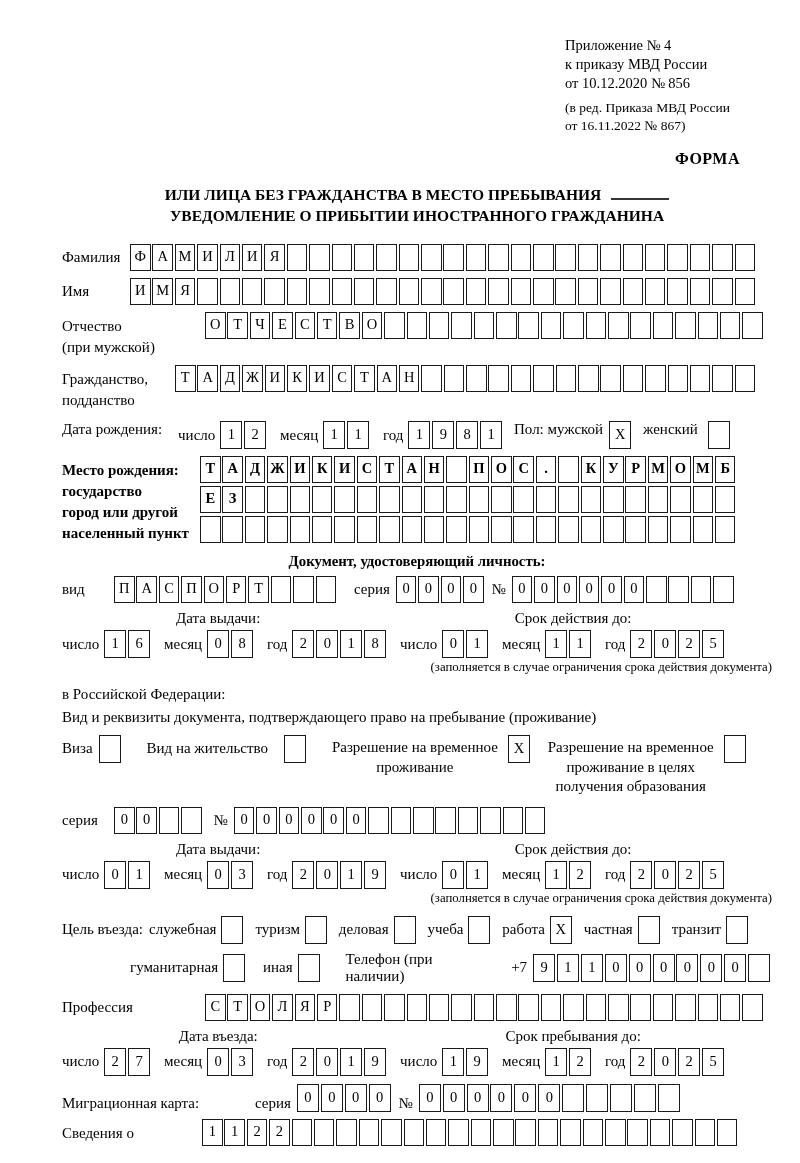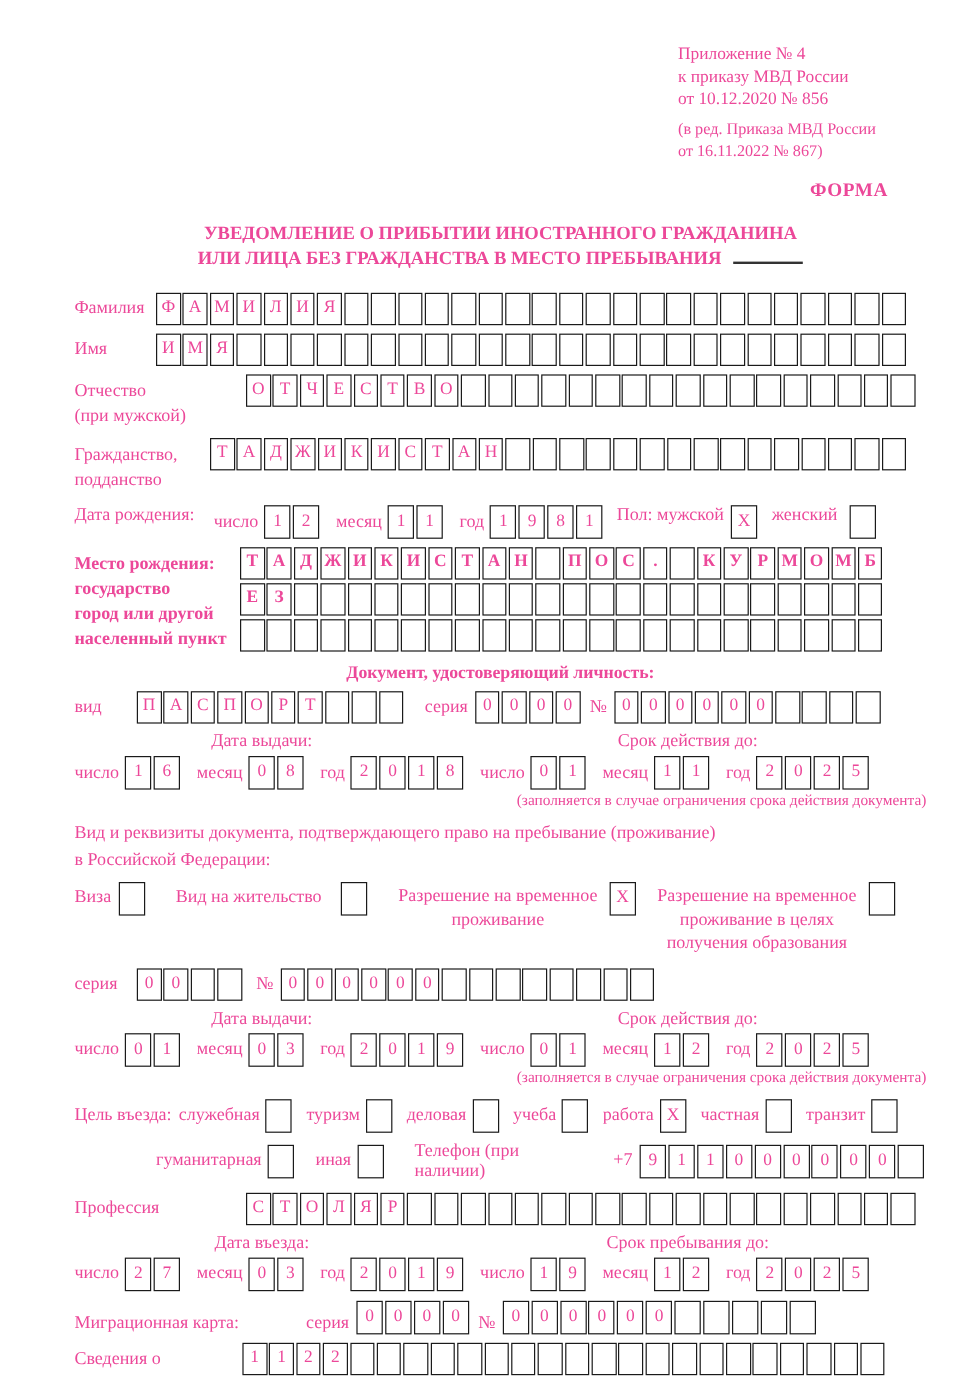--- a/index.html
+++ b/index.html
@@ -1,21 +1,21 @@
 <!DOCTYPE html>
 <html><head>
 <meta charset="utf-8">
 <style>
   html,body{margin:0;padding:0;background:#ffffff;}
   .page{
     position:relative;
     width:800px;height:1163px;
     box-sizing:border-box;
     padding:36px 28px 10px 62px;
-    background:#fff;color:#ec4899;
+    background:#fff;color:#000000;
     font-family:"Liberation Serif","DejaVu Serif",serif;
     font-size:15px;overflow:hidden;
   }
   
   .appendix{margin-left:503px;line-height:19px;font-size:14.5px;}
   .appendix .edition{margin-top:6px;font-size:13.5px;line-height:17.5px;}
   .forma{margin-top:16px;text-align:right;padding-right:32px;font-weight:bold;font-size:16px;letter-spacing:.5px;}
   
   .title{margin-top:16px;text-align:center;font-weight:bold;font-size:15.5px;line-height:21px;}
   .blank-line{display:inline-block;width:58px;border-bottom:2px solid #333;margin-left:10px;vertical-align:baseline;}
@@ -66,22 +66,22 @@
     <div>от 10.12.2020 № 856</div>
     <div class="edition">
       <div>(в ред. Приказа МВД России</div>
       <div>от 16.11.2022 № 867)</div>
     </div>
   </div>
 
   <div class="forma">ФОРМА</div>
 
   <div class="title">
+    <div><span>ИЛИ ЛИЦА БЕЗ ГРАЖДАНСТВА В МЕСТО ПРЕБЫВАНИЯ</span><span class="blank-line"></span></div>
     <div>УВЕДОМЛЕНИЕ О ПРИБЫТИИ ИНОСТРАННОГО ГРАЖДАНИНА</div>
-    <div><span>ИЛИ ЛИЦА БЕЗ ГРАЖДАНСТВА В МЕСТО ПРЕБЫВАНИЯ</span><span class="blank-line"></span></div>
   </div>
 
 
   <div class="frow" style="margin-top:18px;">
     <span class="flabel w68">Фамилия</span>
     <span class="cells">
         <span class="cell">Ф</span>
         <span class="cell">А</span>
         <span class="cell">М</span>
         <span class="cell">И</span>
@@ -413,22 +413,22 @@
           <span class="cell">2</span>
           <span class="cell">0</span>
           <span class="cell">2</span>
           <span class="cell">5</span>
         </span>
     </span>
   </div>
   <div class="note-right">(заполняется в случае ограничения срока действия документа)</div>
 
   <div class="intro">
+    <div>в Российской Федерации:</div>
     <div>Вид и реквизиты документа, подтверждающего право на пребывание (проживание)</div>
-    <div>в Российской Федерации:</div>
   </div>
 
   <div class="perm-row">
     <span class="plabel">Виза</span>
     <span class="cells lg gap6">
         <span class="cell"></span>
       </span>
     <span class="plabel gap24">Вид на жительство</span>
     <span class="cells lg gap16">
         <span class="cell"></span>

